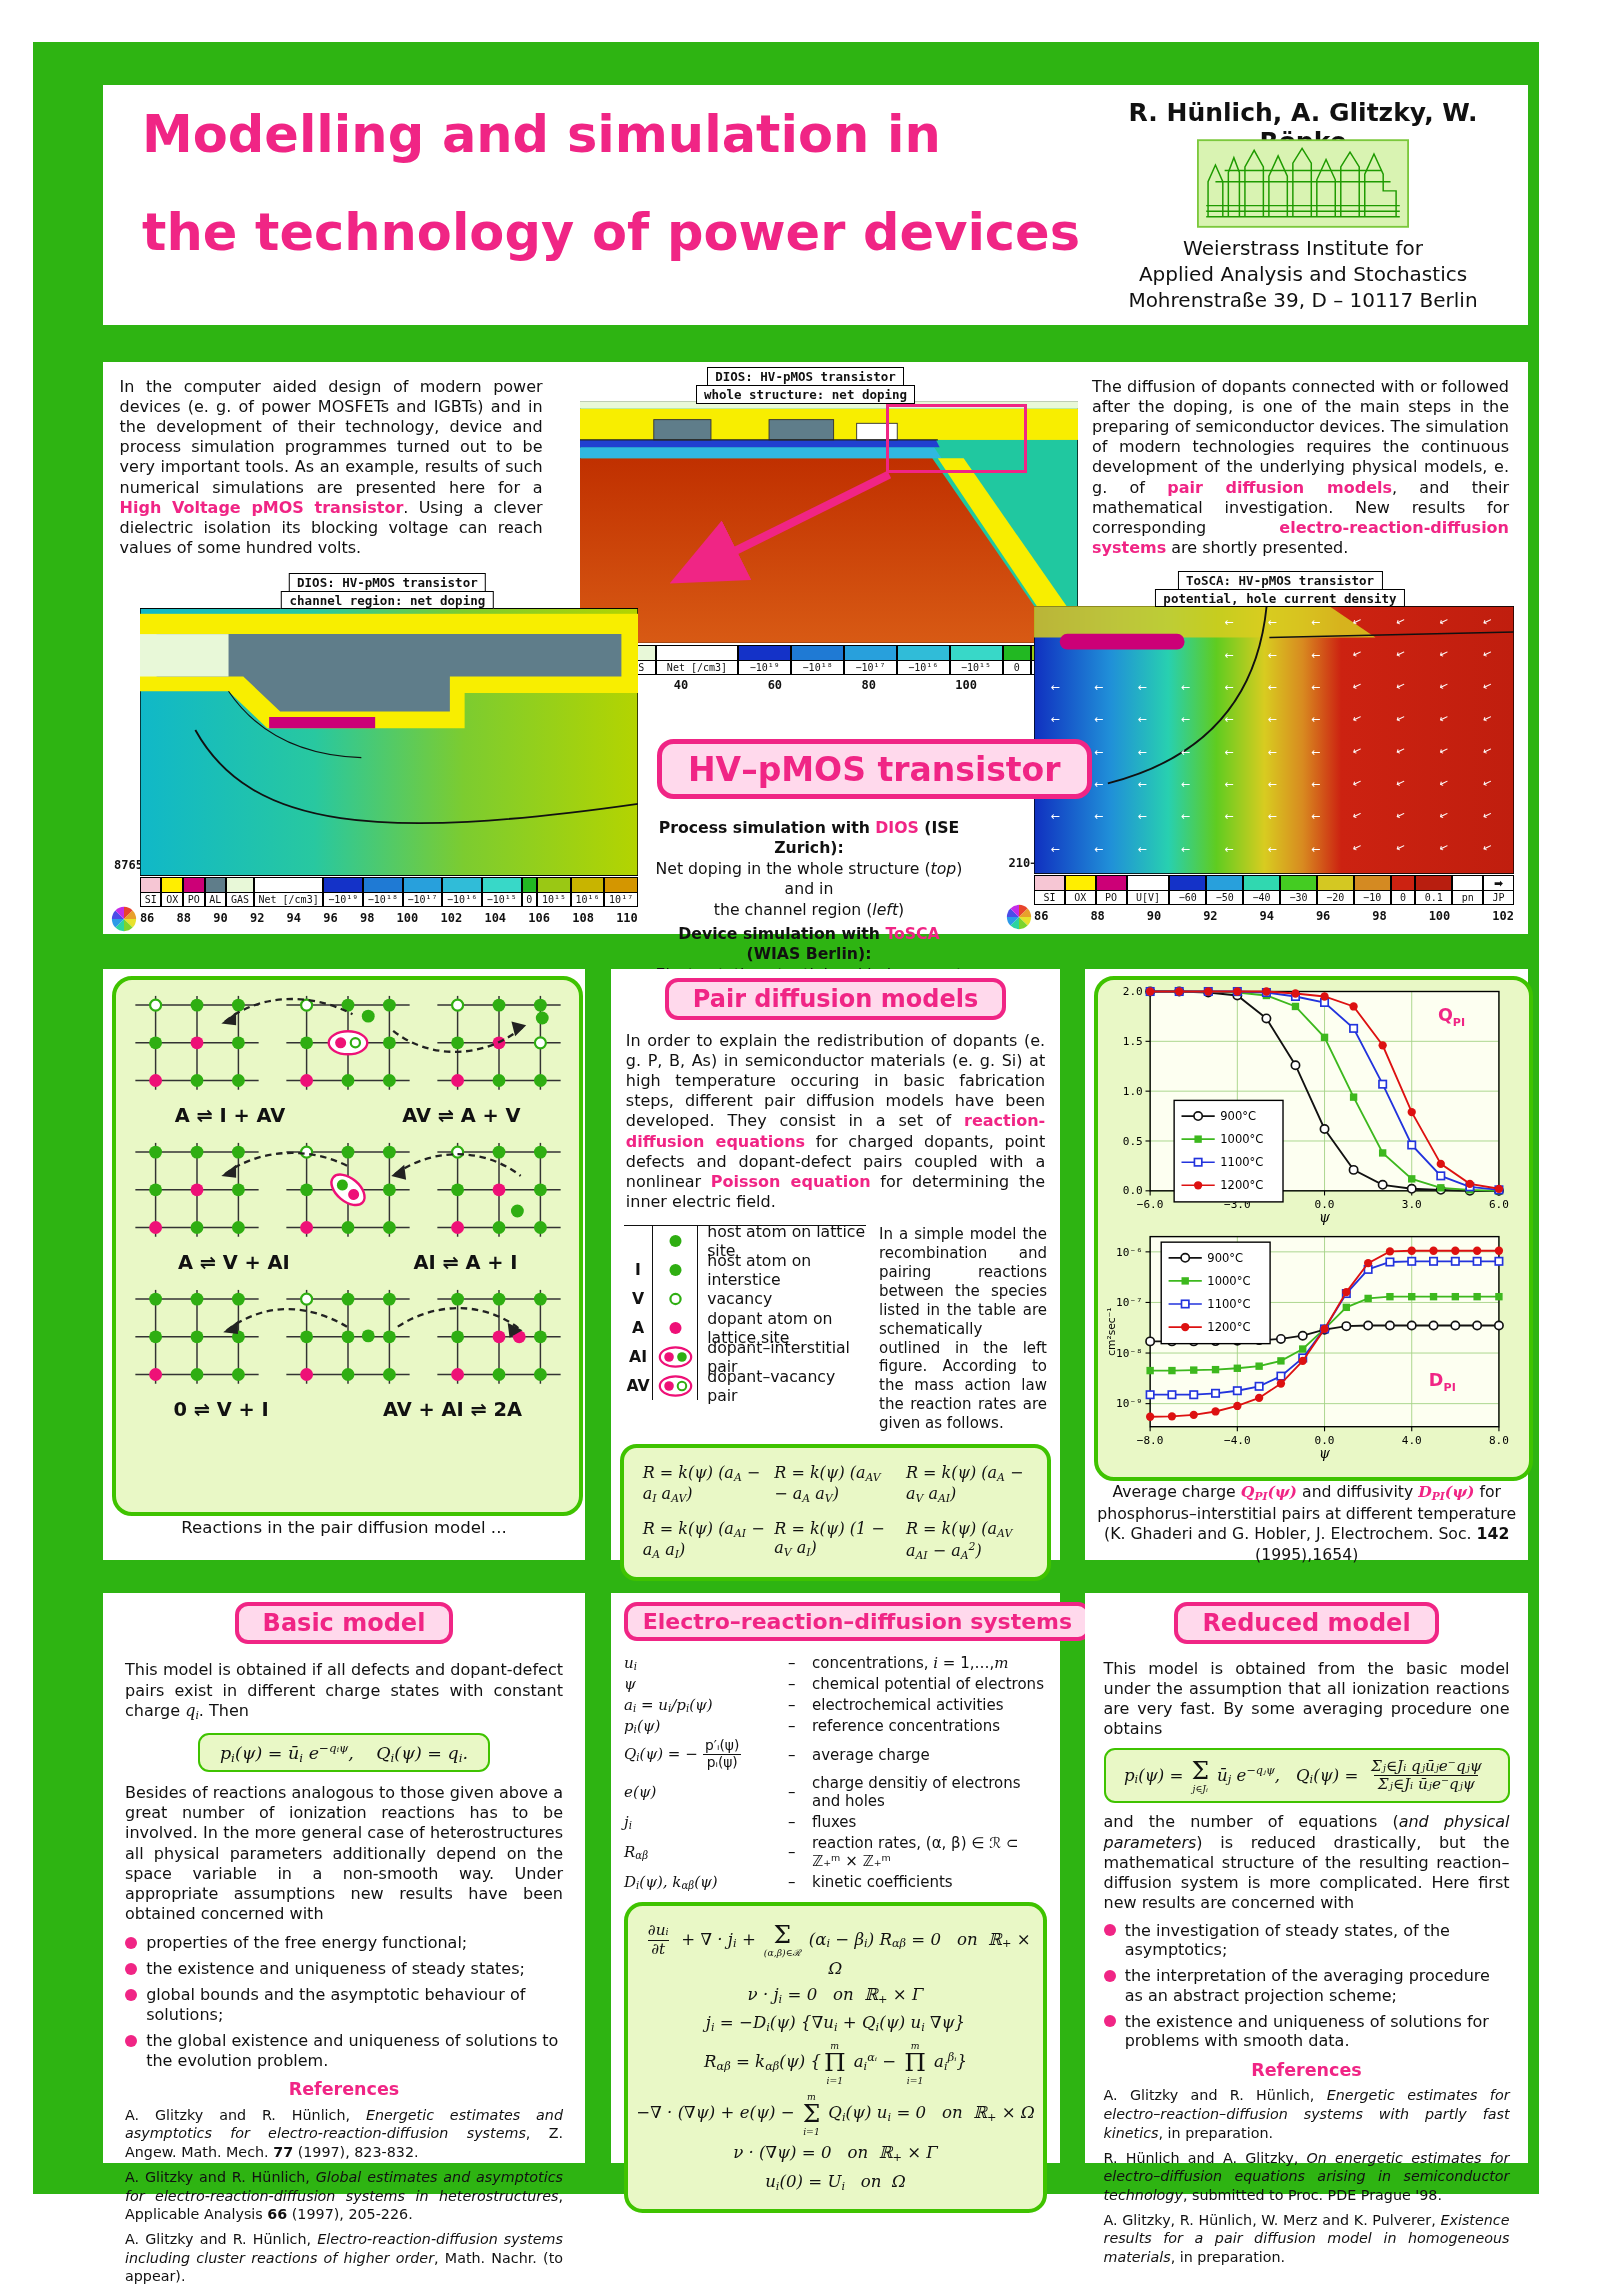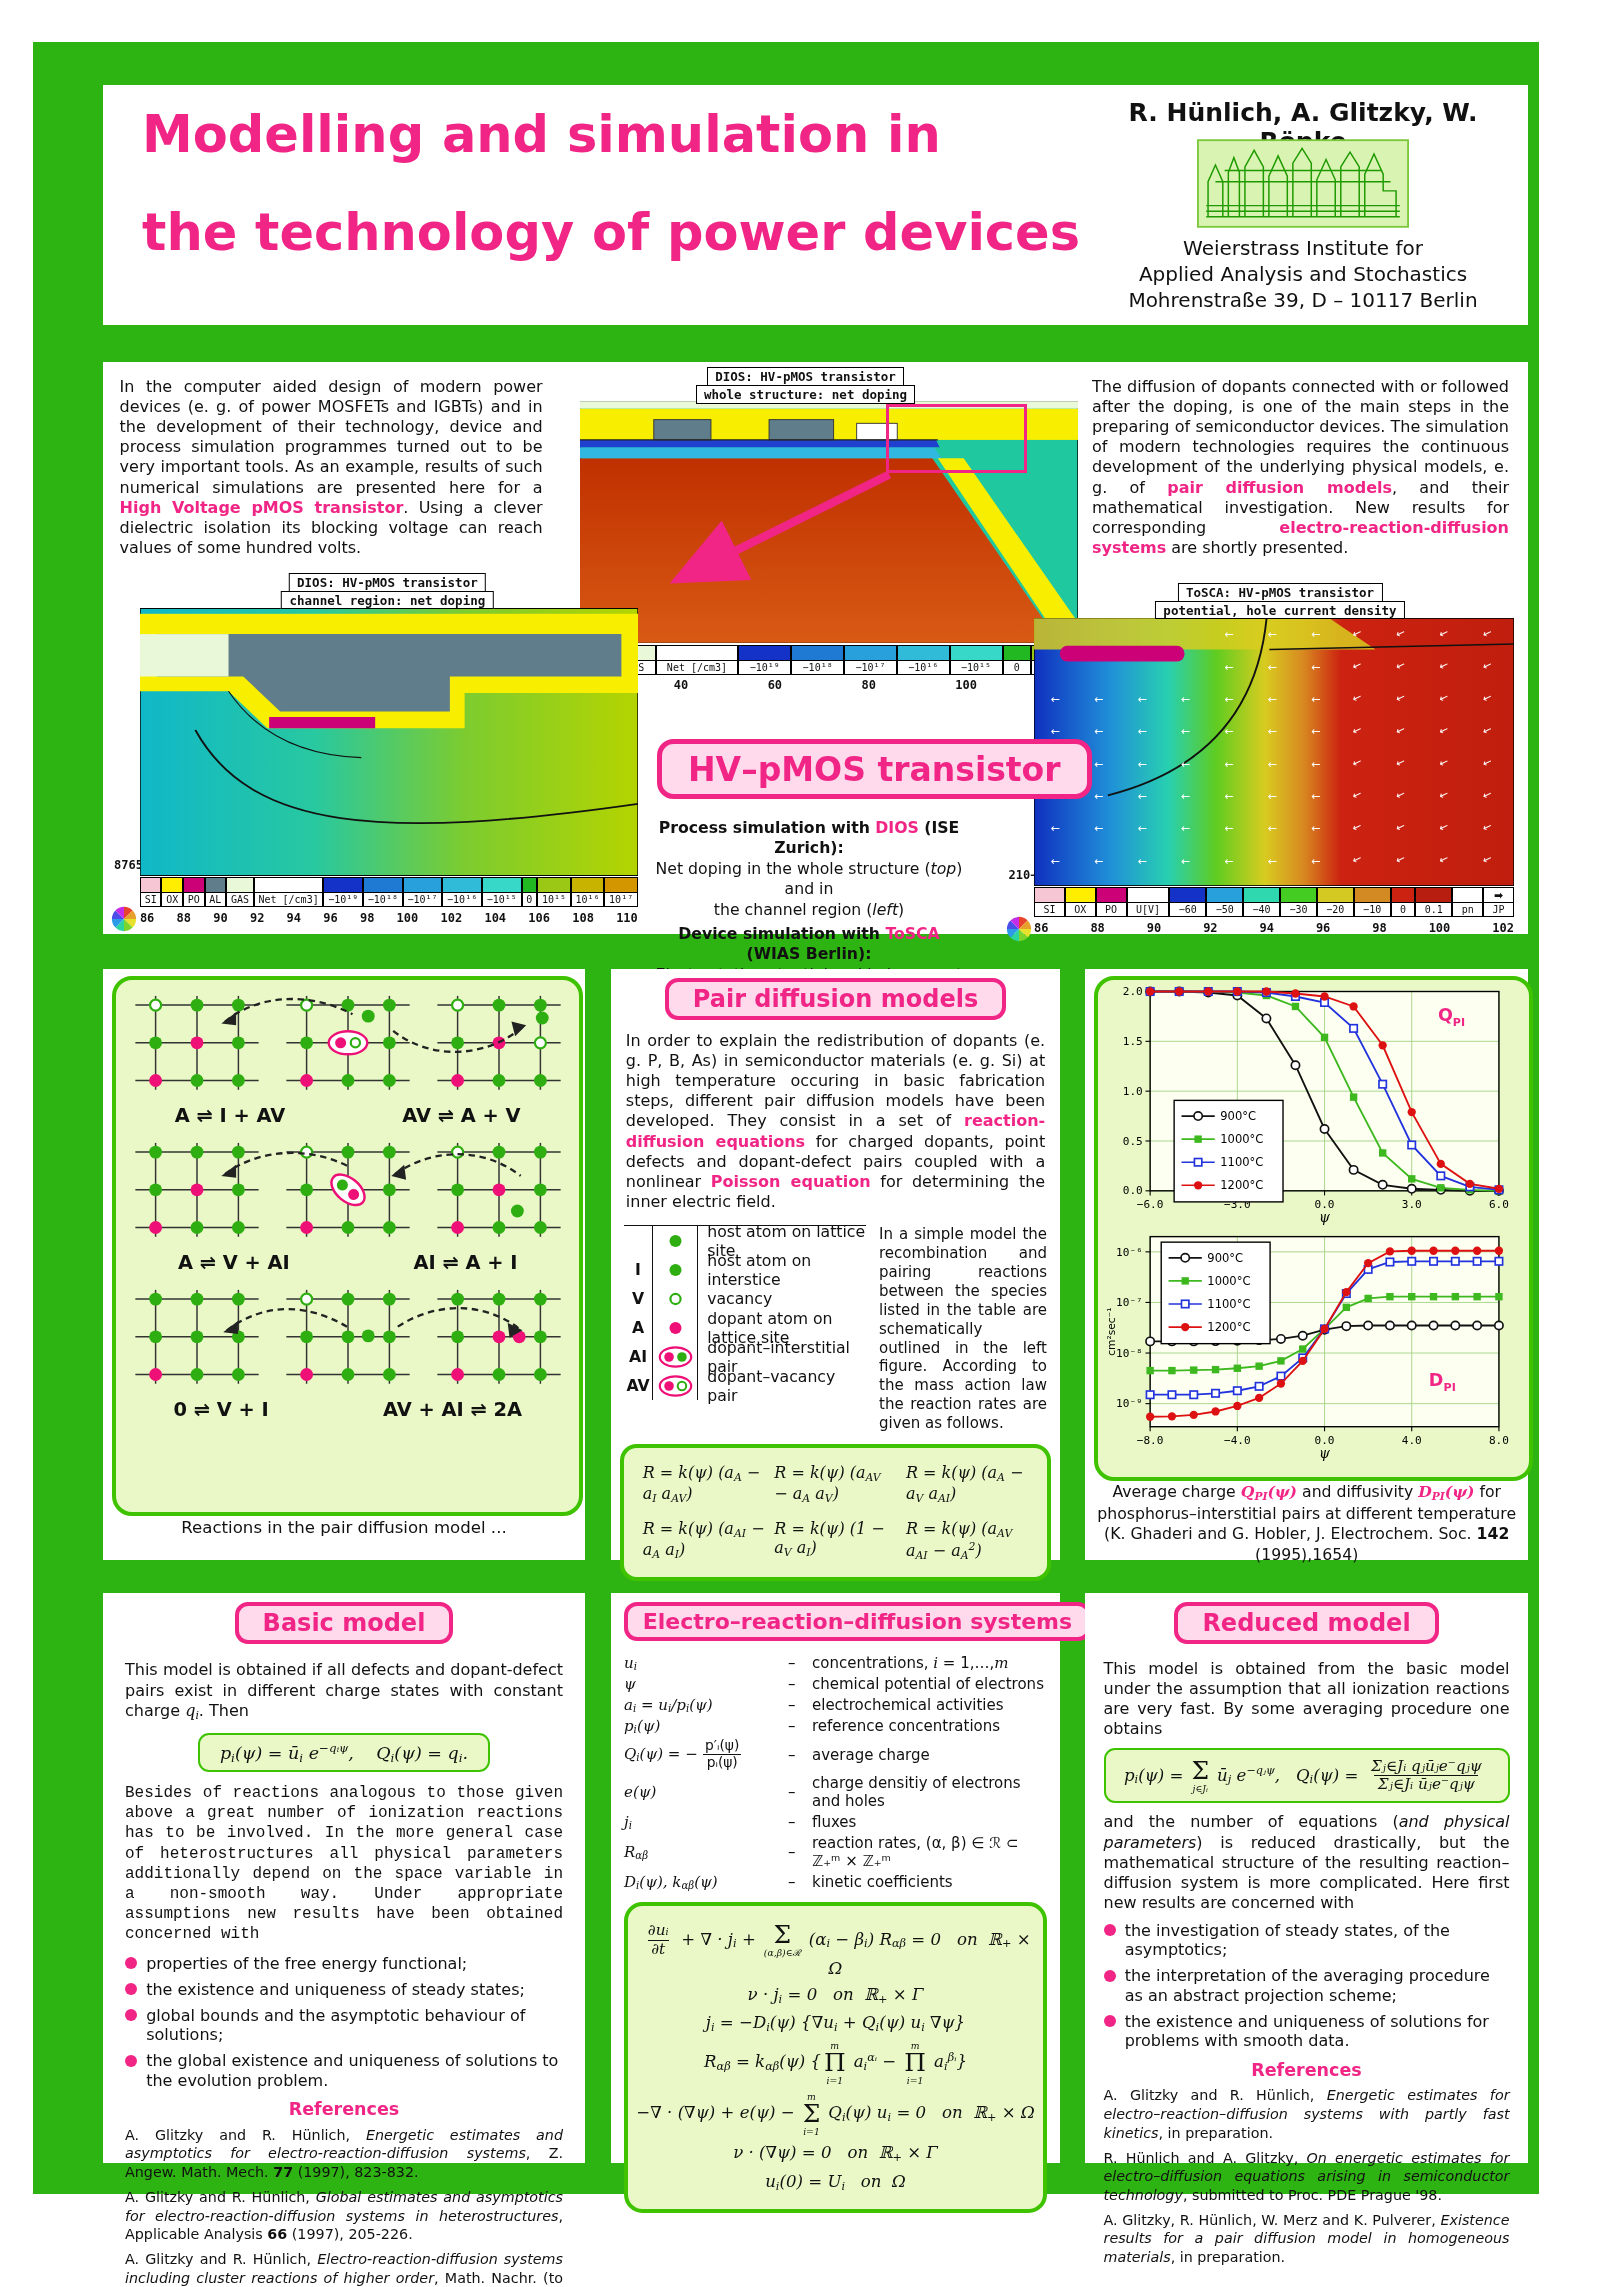--- a/index.html
+++ b/index.html
@@ -291,21 +291,21 @@
             <path d="M15,15 L24.19,5.81 A13,13 0 0 1 28.00,15.00 Z" fill="#e8a02c"></path>
             <path d="M15,15 L28.00,15.00 A13,13 0 0 1 24.19,24.19 Z" fill="#e8e22c"></path>
             <path d="M15,15 L24.19,24.19 A13,13 0 0 1 15.00,28.00 Z" fill="#7cd42c"></path>
             <path d="M15,15 L15.00,28.00 A13,13 0 0 1 5.81,24.19 Z" fill="#2cd4a0"></path>
             <path d="M15,15 L5.81,24.19 A13,13 0 0 1 2.00,15.00 Z" fill="#2c9ae8"></path>
             <path d="M15,15 L2.00,15.00 A13,13 0 0 1 5.81,5.81 Z" fill="#4c4ce8"></path>
             <path d="M15,15 L5.81,5.81 A13,13 0 0 1 15.00,2.00 Z" fill="#c42ce8"></path>
           </svg></div>
     </div>
 
-    <div style="position:absolute;left:900px;top:219px;width:522px;height:362px;">
+    <div style="position:absolute;left:900px;top:207px;width:522px;height:362px;">
       <div class="ptitles" style="left:277px;top:1.8px;transform:translateX(-50%);">
         <div class="ptitle">ToSCA: HV-pMOS transistor</div>
         <div class="ptitle" style="margin-top:-0.9px;">potential, hole current density</div>
       </div>
       <div class="tickscol" style="position:absolute;left:5.5px;top:41px;width:20px;height:260px;">
           <span>2</span>
           <span>1</span>
           <span>0</span>
           <span>−1</span>
           <span>−2</span>
@@ -1042,21 +1042,21 @@
   </section>
 
   <section class="panel" style="left:103px;top:1593px;width:482px;height:570px;padding:0 22px;box-sizing:border-box;">
     <div style="text-align:center;margin-top:9.2px;">
       <span class="titlebox">Basic model</span>
     </div>
     <div class="para" style="margin-top:16.6px;"><span>This model is obtained if all defects and dopant-defect pairs exist in different charge states with constant charge </span><span class="mv">q</span><span class="ms">i</span><span>. Then</span></div>
     <div style="text-align:center;margin-top:11px;">
       <span class="eqbox" style="display:inline-block;padding:5.5px 20px;font-size:17.5px;"><span class="mv">p</span><span class="ms">i</span><span class="mv">(ψ) = ū</span><span class="ms">i</span><span class="mv"> e</span><span class="mp">−qᵢψ</span><span class="mv">,&nbsp;&nbsp;&nbsp;&nbsp;Q</span><span class="ms">i</span><span class="mv">(ψ) = q</span><span class="ms">i</span><span class="mv">.</span></span>
     </div>
-    <div class="para" style="margin-top:11px;font-family:Liberation Mono, monospace;">Besides of reactions analogous to those given above a great number of ionization reactions has to be involved. In the more general case of heterostructures all physical parameters additionally depend on the space variable in a non-smooth way. Under appropriate assumptions new results have been obtained concerned with</div>
+    <div class="para" style="margin-top:11px;">Besides of reactions analogous to those given above a great number of ionization reactions has to be involved. In the more general case of heterostructures all physical parameters additionally depend on the space variable in a non-smooth way. Under appropriate assumptions new results have been obtained concerned with</div>
     <div style="margin-top:9.2px;">
         <div class="bullet-item">
           <span class="bullet-dot"></span>
           <span>properties of the free energy functional;</span>
         </div>
         <div class="bullet-item">
           <span class="bullet-dot"></span>
           <span>the existence and uniqueness of steady states;</span>
         </div>
         <div class="bullet-item">

